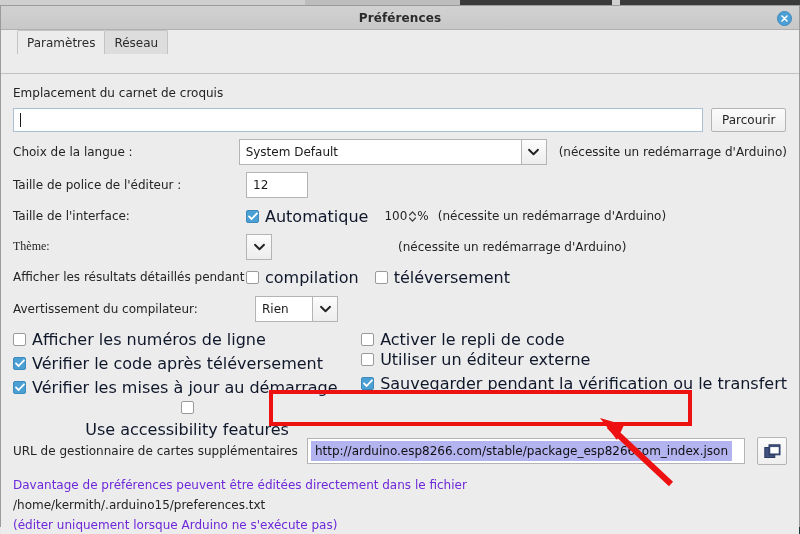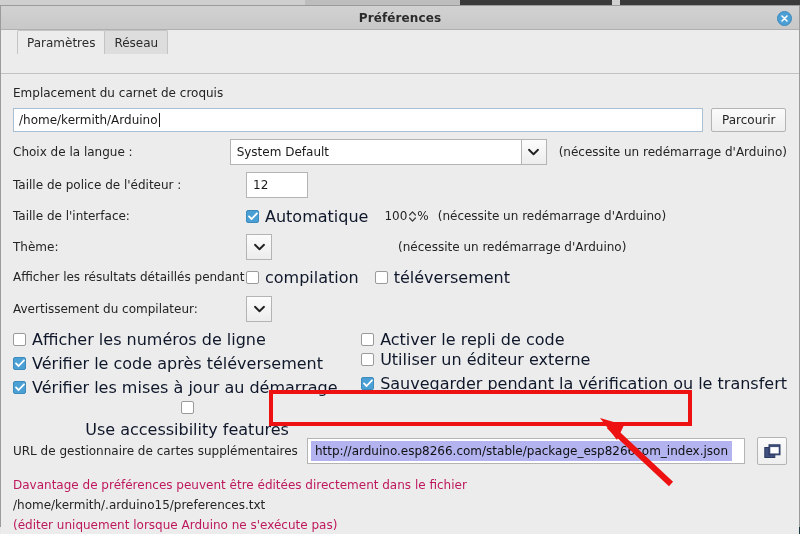--- a/index.html
+++ b/index.html
@@ -172,20 +172,21 @@
   .combo .combo-value {
     background: #ffffff;
     border: 1px solid #b4b4b4;
     border-right: none;
     display: flex; align-items: center;
     padding: 0 6px;
     font-size: 12px;
     color: #1a1a1a;
     white-space: nowrap;
     overflow: hidden;
+    margin-left: 9px;
   }
   .combo .combo-arrow {
     width: 26px;
     background: linear-gradient(to bottom,#fcfcfc,#ededed);
     border: 1px solid #b4b4b4;
     display: flex; align-items: center; justify-content: center;
   }
 
   
   .numfield {
@@ -218,21 +219,21 @@
   .cb-row .cb-label { font-size: 16px; color: #0f172a; white-space: nowrap; }
 
   
   .spinner {
     display: inline-flex; flex-direction: column;
     justify-content: center; align-items: center;
     width: 10px; height: 16px;
     cursor: pointer;
   }
 
-  .note { color: #be185d; font-size: 12px; }
+  .note { color: #6d28d9; font-size: 12px; }
   .note-dark { color: #242424; font-size: 12px; }
 
   
   .url-field {
     height: 26px;
     background: #ffffff;
     border: 1px solid #b4b4b4;
     display: flex; align-items: center;
     padding: 0 3px;
     font-size: 12px;
@@ -305,21 +306,20 @@
     </div>
 
     <div class="content">
 
       <div class="row" style="height:22px;">
         <span class="lbl">Emplacement du carnet de croquis</span>
       </div>
 
       <div class="row" style="height:32px; gap:8px;">
         <div class="textfield" style="width:690px;">
-          <span>/home/kermith/Arduino</span>
             <span class="caret"></span>
         </div>
         <button class="btn">Parcourir</button>
       </div>
 
       <div class="row" style="height:32px;">
         <span class="lbl" style="width:233px;">Choix de la langue :</span>
         <div class="combo" style="width:75px; flex:0 0 317px;">
           <div class="combo-value" style="flex:1;">System Default</div>
           <div class="combo-arrow">
@@ -353,21 +353,21 @@
           <svg width="9" height="13" viewBox="0 0 9 13">
             <path d="M1.6,5 L4.5,1.8 L7.4,5" stroke="#3a3a3a" stroke-width="1.2" fill="none" stroke-linecap="round" stroke-linejoin="round"></path>
             <path d="M1.6,8 L4.5,11.2 L7.4,8" stroke="#3a3a3a" stroke-width="1.2" fill="none" stroke-linecap="round" stroke-linejoin="round"></path>
           </svg>
         </span>
         <span class="lbl">%</span>
         <span class="lbl" style="margin-left:9px;">(nécessite un redémarrage d'Arduino)</span>
       </div>
 
       <div class="row" style="height:31px;">
-        <span class="lbl" style="width:233px;">Thème:</span>
+        <span class="lbl" style="width:233px;font-family:Liberation Serif, serif;">Thème:</span>
         <div class="combo" style="flex:0 0 140px;">
           <div class="combo-arrow">
             <svg width="11" height="8" viewBox="0 0 11 8">
               <path d="M1,1.8 L5.5,6.2 L10,1.8" stroke="#222" stroke-width="1.9" fill="none" stroke-linecap="round" stroke-linejoin="round"></path>
             </svg>
           </div>
         </div>
         <span class="lbl" style="margin-left:12px;">(nécessite un redémarrage d'Arduino)</span>
       </div>
 
@@ -379,20 +379,21 @@
         </div>
         <div class="cb-row" style="margin-left:16px;">
           <span class="cb"></span>
           <span class="cb-label">téléversement</span>
         </div>
       </div>
 
       <div class="row" style="height:33px;">
         <span class="lbl" style="width:233px;">Avertissement du compilateur:</span>
         <div class="combo" style="flex:0 0 92px;">
+          <div class="combo-value" style="flex:1;">Rien</div>
           <div class="combo-arrow">
             <svg width="11" height="8" viewBox="0 0 11 8">
               <path d="M1,1.8 L5.5,6.2 L10,1.8" stroke="#222" stroke-width="1.9" fill="none" stroke-linecap="round" stroke-linejoin="round"></path>
             </svg>
           </div>
         </div>
       </div>
 
       <div style="display:flex; margin-top:4px;">
         <div style="width:390px;">

